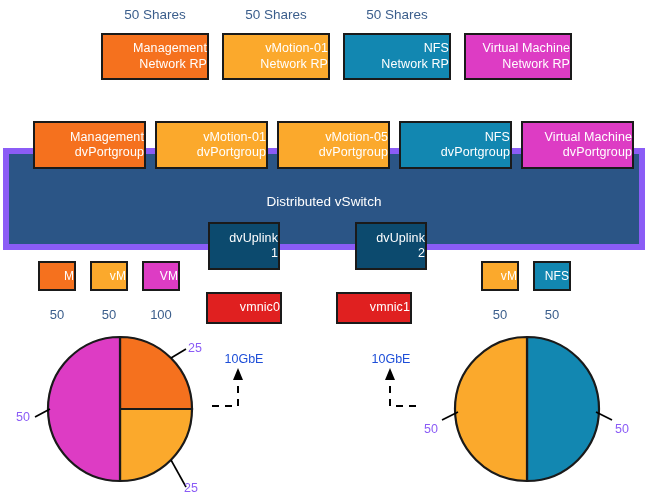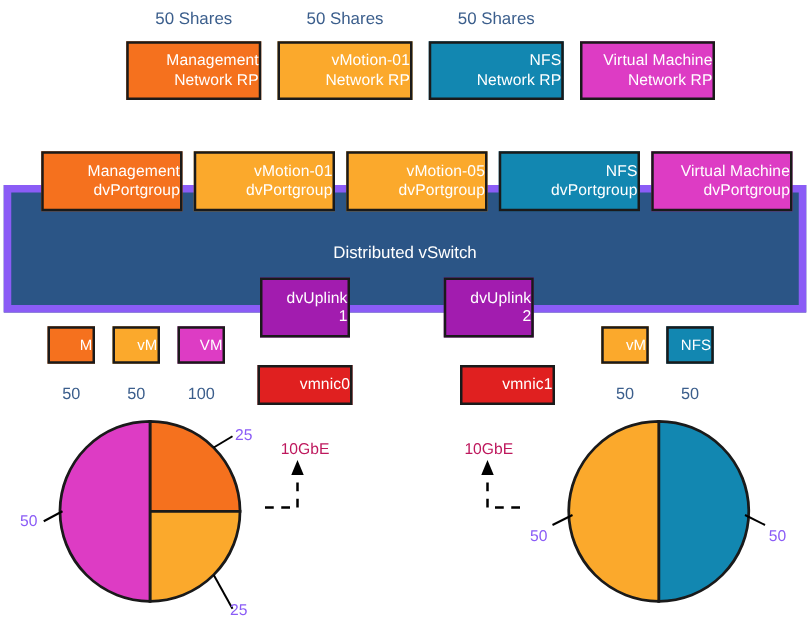--- a/index.html
+++ b/index.html
@@ -85,21 +85,21 @@
     color: #ffffff;
     font-size: 13.5px;
   }
 
   
   .uplink {
     width: 72px;
     height: 48px;
     top: 222px;
     font-size: 12.5px;
-    background: #a21caf;
+    background: #0c4a6e;
     z-index: 4;
   }
 
   
   .chip {
     width: 38px;
     height: 30px;
     top: 261px;
     font-size: 12px;
   }
@@ -120,21 +120,21 @@
     font-size: 12.5px;
     background: #e02020;
   }
 
   
   .gbe {
     position: absolute;
     top: 352px;
     width: 70px;
     text-align: center;
-    color: #be185d;
+    color: #1d4ed8;
     font-size: 12.5px;
   }
 
   
   .pie-num {
     position: absolute;
     color: #8b5cf6;
     font-size: 12.5px;
     white-space: nowrap;
   }
@@ -229,21 +229,21 @@
   <div class="chip-num" style="left:481px;">50</div>
 
   <div class="node chip" style="left:533px; background:#1287b1;">
     <span class="ln">NFS</span>
   </div>
   <div class="chip-num" style="left:533px;">50</div>
 
   <div class="node vmnic" style="left:206px;padding-left:16px;">
     <span class="ln">vmnic0</span>
   </div>
-  <div class="node vmnic" style="left:368px;padding-left:40px;">
+  <div class="node vmnic" style="left:336px;padding-left:40px;">
     <span class="ln">vmnic1</span>
   </div>
 
   <div class="gbe" style="left:209px;">10GbE</div>
   <div class="gbe" style="left:356px;">10GbE</div>
 
   <svg class="overlay" viewBox="0 0 649 504">
 
     <g>
       <path d="M 212 406 L 238 406 L 238 381" fill="none" stroke="#000000" stroke-width="2" stroke-dasharray="7 6" stroke-linecap="butt"></path>

